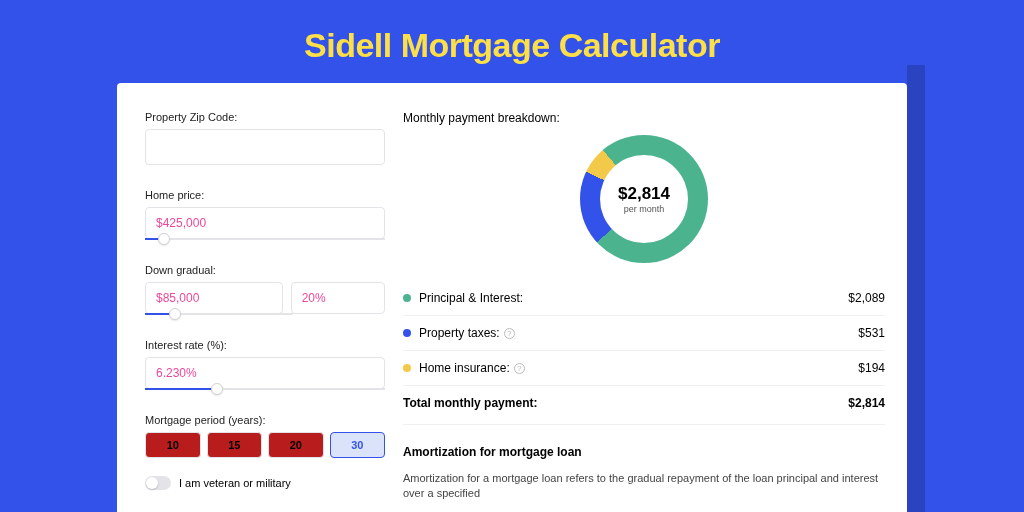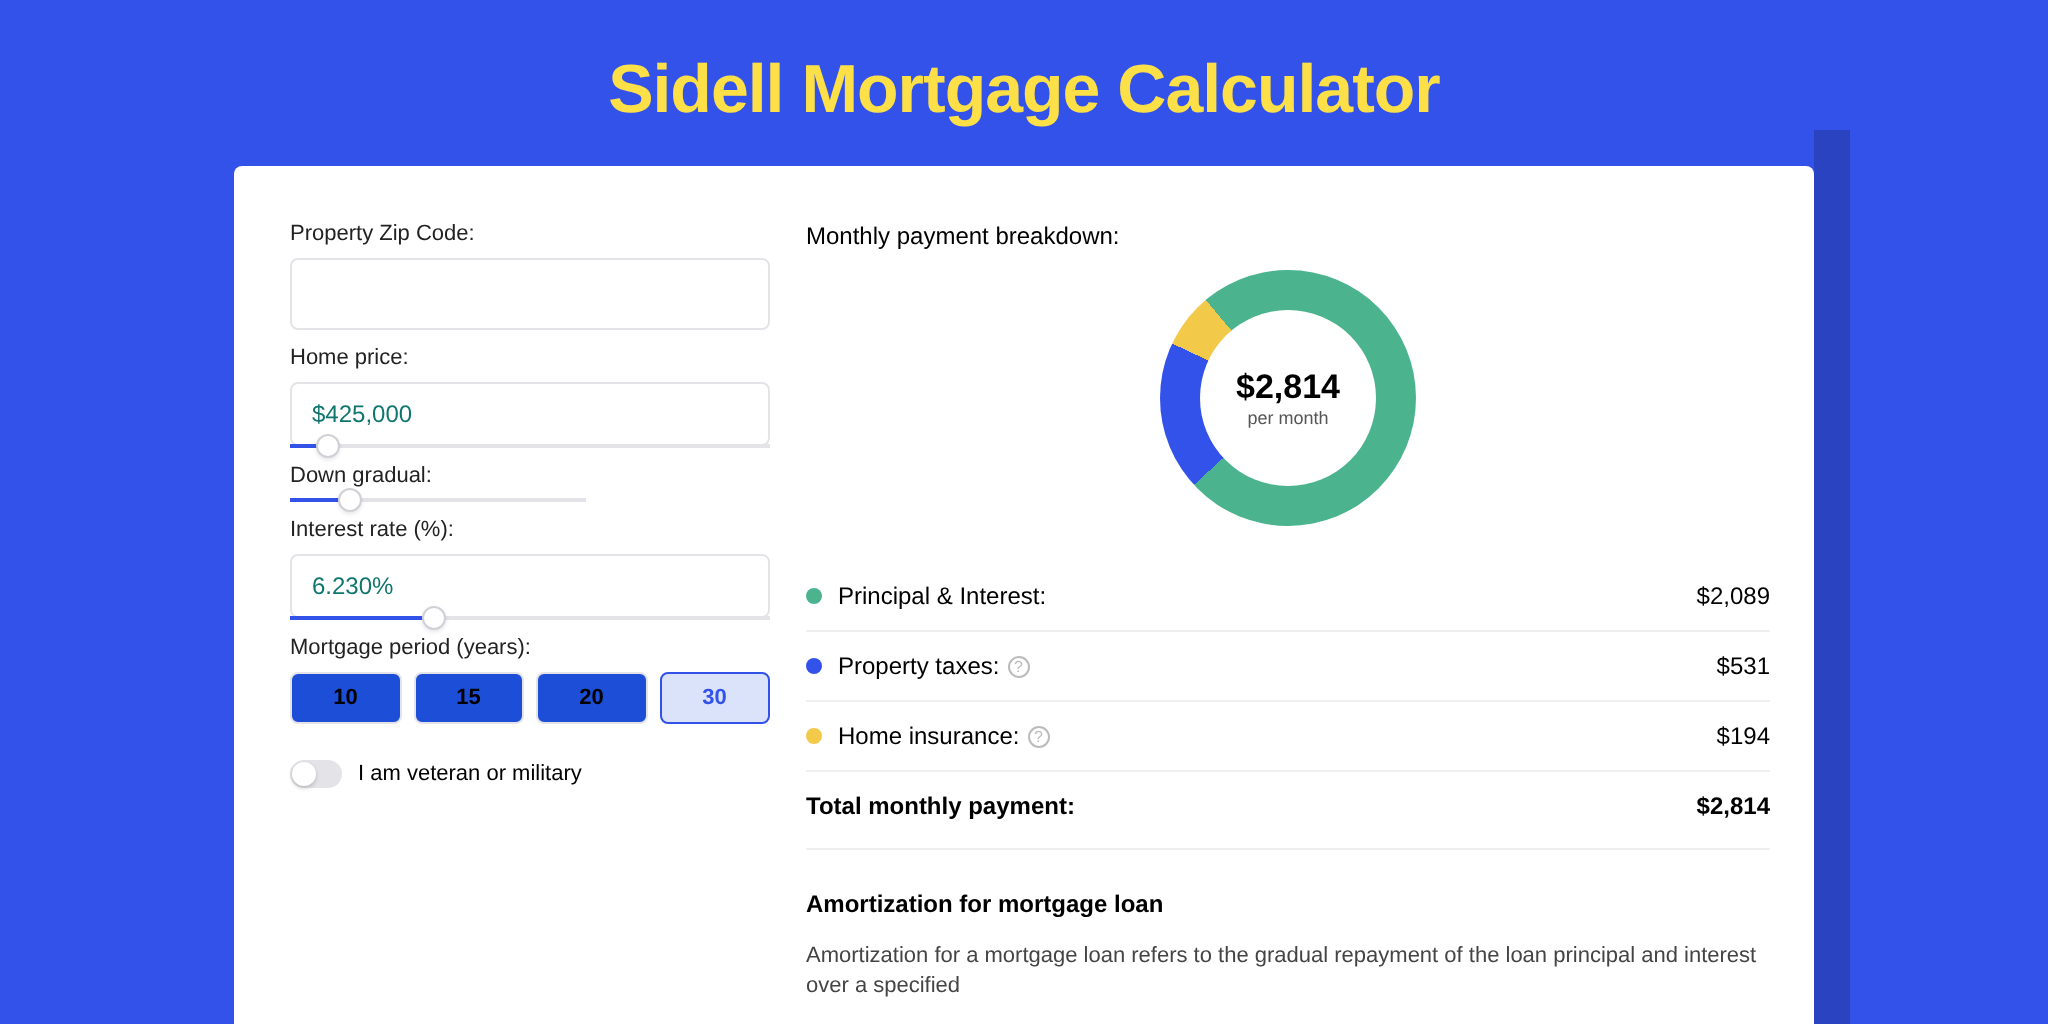--- a/index.html
+++ b/index.html
@@ -37,30 +37,30 @@
     bottom: 0;
     width: 18px;
     background: #2a43c0;
   }
   .left-col { width: 240px; flex-shrink: 0; }
   .right-col { flex: 1; }
   .field-label {
     font-size: 11px;
     color: #222;
     margin-bottom: 6px;
-    margin-top: 8px;
+    margin-top: 24px;
   }
   .field-label:first-child { margin-top: 0; }
   .text-input {
     width: 100%;
     border: 1px solid #e4e4e8;
     border-radius: 4px;
     padding: 8px 10px;
     font-size: 12px;
-    color: #0f766e;
+    color: #ec4899;
     height: 32px;
   }
   .text-input.tall { height: 36px; }
   .slider-track {
     height: 2px;
     background: #e4e4e8;
     position: relative;
     margin-top: -1px;
   }
   .slider-fill {
@@ -85,21 +85,21 @@
   .dp-row .text-input:first-child { flex: 1.6; }
   .dp-row .text-input:last-child { flex: 1; }
   .period-row { display: flex; gap: 6px; margin-top: 4px; }
   .period-btn {
     flex: 1;
     border: 1px solid #e4e4e8;
     border-radius: 4px;
     padding: 6px 0;
     font-size: 11px;
     text-align: center;
-    background: #1d4ed8;
+    background: #b91c1c;
     cursor: pointer;
     font-weight: 600;
   }
   .period-btn.active {
     background: #dbe3fb;
     border-color: #3352e9;
     color: #3352e9;
   }
   .toggle-row {
     display: flex;
@@ -219,20 +219,24 @@
     <input class="text-input tall" value="" style="">
 
     <div class="field-label">Home price:</div>
     <input class="text-input" value="$425,000" style="">
     <div class="slider-track">
       <div class="slider-fill" id="price-fill" style="width: 8%;"></div>
       <div class="slider-thumb" id="price-thumb" style="left: 8%;"></div>
     </div>
 
     <div class="field-label">Down gradual:</div>
+    <div class="dp-row">
+      <input class="text-input" value="$85,000" style="">
+      <input class="text-input" value="20%" style="">
+    </div>
     <div class="slider-track" style="width: 61.5385%;">
       <div class="slider-fill" id="dp-fill" style="width: 20%;"></div>
       <div class="slider-thumb" id="dp-thumb" style="left: 20%;"></div>
     </div>
 
     <div class="field-label">Interest rate (%):</div>
     <input class="text-input" value="6.230%" style="">
     <div class="slider-track">
       <div class="slider-fill" id="rate-fill" style="width: 30%;"></div>
       <div class="slider-thumb" id="rate-thumb" style="left: 30%;"></div>

